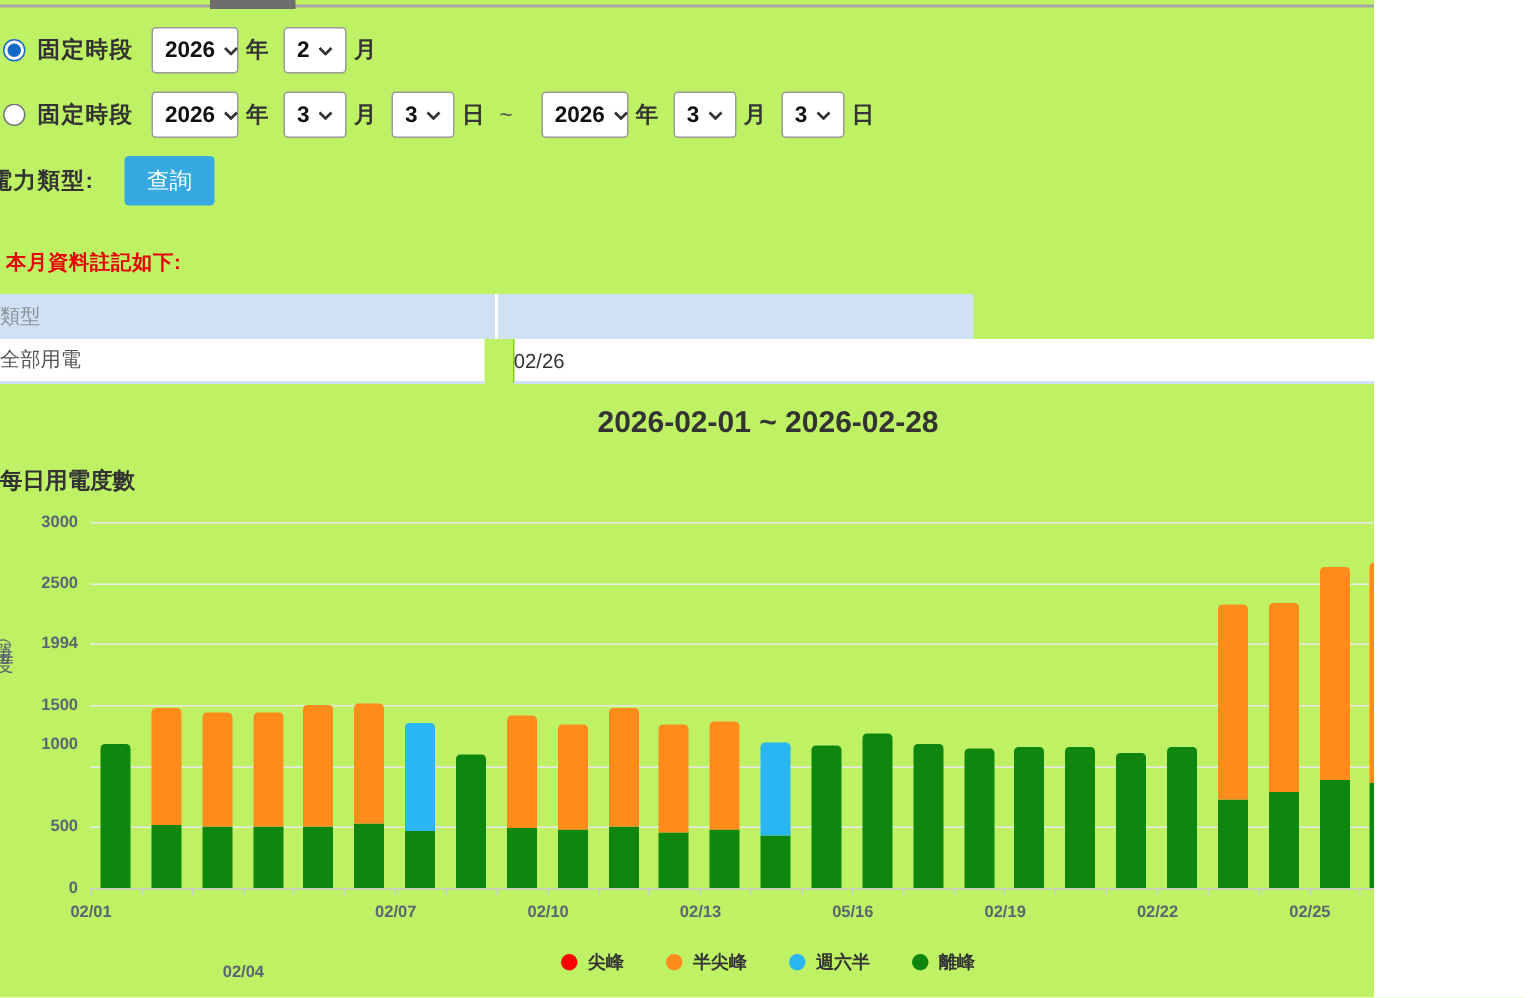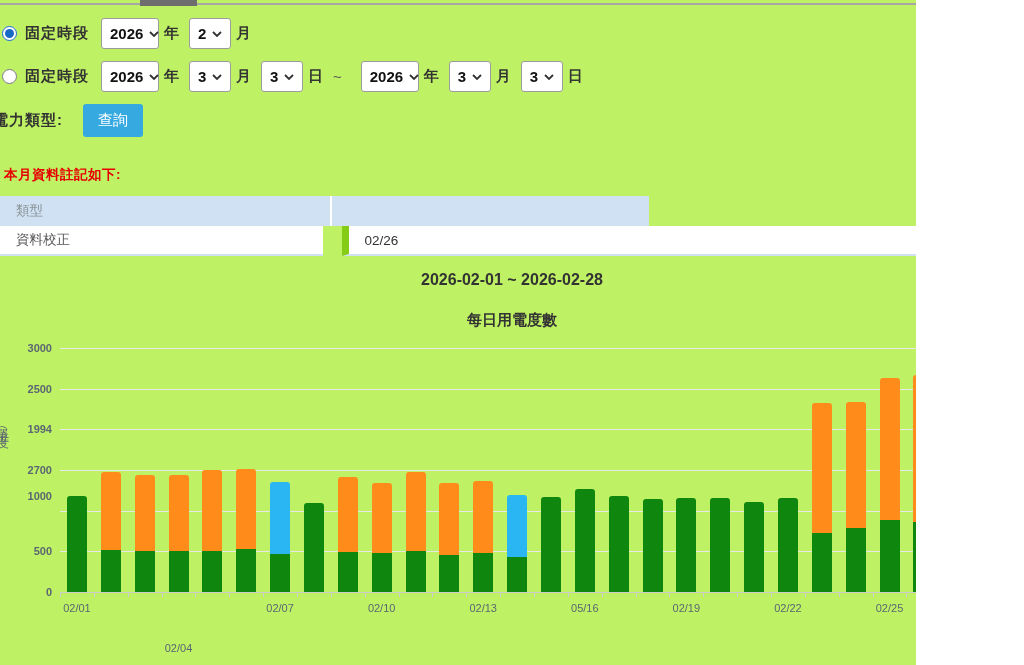--- a/index.html
+++ b/index.html
@@ -33,46 +33,46 @@
                border:none; border-radius:3px; font-size:15px; cursor:pointer; font-family:inherit; }
 
   
   .note { position:absolute; top:166px; left:4px; color:#e60000; font-weight:700; font-size:13.5px; letter-spacing:0.5px; }
 
   
   .note-table { position:absolute; top:196px; left:0; width:1330px; font-size:13.5px; }
   .nt-row { display:flex; height:30px; }
   .nt-head .nt-cell { background:#cfe1f2; color:#8a9298; }
   .nt-head .nt-cell:not(:last-child) { border-right:2px solid #fff; }
-  .nt-cell { display:flex; align-items:center; padding-left:16px; }
+  .nt-cell { display:flex; align-items:center; padding-left:0; }
   .nt-body .nt-cell { background:#fff; border-bottom:2px solid #cfe1f2; }
-  .nt-body .nt-cell + .nt-cell { border-left:7px solid #84cc16;margin-left:19px; }
+  .nt-body .nt-cell + .nt-cell { border-left:1px solid #84cc16;margin-left:19px; }
   .c1 { width:332px; } .c2 { width:681px; } .c3 { width:317px; }
   .nt-body .c1 { color:#555; } .nt-body .c2 { color:#333; }
 
   
   .range-title { position:absolute; top:271px; left:0; width:1024px; text-align:center;
-                 font-size:16px; font-weight:700; color:#333; }
+                 font-size:20px; font-weight:700; color:#333; }
 
   
   .chart { position:absolute; top:300px; left:0; width:1024px; height:365px; }
-  .chart-title { position:absolute; top:11px; left:0; width:1024px; text-align:center;
+  .chart-title { position:absolute; top:11px; left:0; width:1024px; text-align:left;
                  font-size:15px; font-weight:700; color:#333; }
   .chart-menu { position:absolute; top:20px; right:25px; width:15px; cursor:pointer; }
   .chart-menu .bar { height:3px; background:#666; margin-bottom:2px; }
   .y-title { position:absolute; left:-7px; top:118px; writing-mode:vertical-rl;
              font-size:13px; color:#5a6673; letter-spacing:2px; }
   .plot { position:absolute; left:60px; top:48px; width:948px; height:244px; }
   .gridline { position:absolute; left:0; width:948px; height:1px; background:#e8e8e8; }
   .axis-line { position:absolute; left:0; bottom:-1px; width:948px; height:1px; background:#ccc; }
   .ytick-label { position:absolute; left:-56px; width:48px; text-align:right;
                  font-size:11px; font-weight:600; color:#5a6673; }
   .xtick { position:absolute; width:1px; height:5px; background:#ccc; top:244px; }
-  .xtick-label { position:absolute; top:254px; width:60px; text-align:center;
-                 font-size:11px; font-weight:400; color:#5a6673; }
+  .xtick-label { position:absolute; top:254px; width:60px; text-align:left;
+                 font-size:11px; font-weight:700; color:#5a6673; }
   .bar-seg { position:absolute; left:0; width:20px; }
   .bar-seg.top-seg { border-radius:3px 3px 0 0; }
 
   
   .legend { position:absolute; top:333px; left:0; width:1024px; display:flex;
             justify-content:center; align-items:center; gap:28px; }
   .legend-item { display:flex; align-items:center; gap:7px; cursor:pointer; }
   .legend-dot { width:11px; height:11px; border-radius:50%; }
   .legend-label { font-size:12px; font-weight:700; color:#333; }
 </style>
@@ -160,21 +160,21 @@
   </div>
 
   <div class="note">本月資料註記如下:</div>
 
   <div class="note-table">
     <div class="nt-row nt-head">
       <div class="nt-cell c1">類型</div>
       <div class="nt-cell c3"></div>
     </div>
     <div class="nt-row nt-body">
-      <div class="nt-cell c1">資料校正</div>
+      <div class="nt-cell c1">全部用電</div>
       <div class="nt-cell c2">02/26</div>
       <div class="nt-cell c3"></div>
     </div>
   </div>
 
   <div class="range-title">2026-02-01 ~ 2026-02-28</div>
 
   <div class="chart">
     <div class="chart-title">每日用電度數</div>
     <div class="chart-menu">
@@ -184,21 +184,21 @@
     </div>
     <div class="y-title">單位（度）</div>
     <div class="plot" id="plot">
       <div class="axis-line"></div>
     <div class="ytick-label" style="top: 238px;">0</div>
         <div class="gridline" style="top: 203.333px;"></div>
         <div class="ytick-label" style="top: 197.333px;">500</div>
         <div class="gridline" style="top: 162.667px;"></div>
         <div class="ytick-label" style="top: 142px;">1000</div>
         <div class="gridline" style="top: 122px;"></div>
-        <div class="ytick-label" style="top: 116px;">2700</div>
+        <div class="ytick-label" style="top: 116px;">1500</div>
         <div class="gridline" style="top: 81.3333px;"></div>
         <div class="ytick-label" style="top: 75.3333px;">1994</div>
         <div class="gridline" style="top: 40.6667px;"></div>
         <div class="ytick-label" style="top: 34.6667px;">2500</div>
         <div class="gridline" style="top: 0px;"></div>
         <div class="ytick-label" style="top: -6px;">3000</div>
         <div class="xtick" style="left: 0px;"></div>
         <div class="xtick" style="left: 33.8571px;"></div>
         <div class="xtick" style="left: 67.7143px;"></div>
         <div class="xtick" style="left: 101.571px;"></div>
@@ -276,15 +276,33 @@
         <div class="bar-seg" style="left: 785.643px; bottom: 0px; height: 64.3px; background: rgb(15, 135, 15); position: absolute;"></div>
         <div class="bar-seg top-seg" style="left: 785.643px; bottom: 64.3px; height: 126.1px; background: rgb(255, 140, 26); position: absolute;"></div>
         <div class="bar-seg" style="left: 819.5px; bottom: 0px; height: 71.6px; background: rgb(15, 135, 15); position: absolute;"></div>
         <div class="bar-seg top-seg" style="left: 819.5px; bottom: 71.6px; height: 142.3px; background: rgb(255, 140, 26); position: absolute;"></div>
         <div class="bar-seg" style="left: 853.357px; bottom: 0px; height: 69.9px; background: rgb(15, 135, 15); position: absolute;"></div>
         <div class="bar-seg top-seg" style="left: 853.357px; bottom: 69.9px; height: 147.2px; background: rgb(255, 140, 26); position: absolute;"></div>
         <div class="bar-seg" style="left: 887.214px; bottom: 0px; height: 44.3px; background: rgb(15, 135, 15); position: absolute;"></div>
         <div class="bar-seg top-seg" style="left: 887.214px; bottom: 44.3px; height: 80.1px; background: rgb(255, 140, 26); position: absolute;"></div>
         <div class="bar-seg top-seg" style="left: 921.071px; bottom: 0px; height: 105.7px; background: rgb(15, 135, 15); position: absolute;"></div>
       </div>
+    <div class="legend" id="legend">
+        <div class="legend-item">
+          <span class="legend-dot" style="background: rgb(255, 0, 0);"></span>
+          <span class="legend-label">尖峰</span>
+        </div>
+        <div class="legend-item">
+          <span class="legend-dot" style="background: rgb(255, 140, 26);"></span>
+          <span class="legend-label">半尖峰</span>
+        </div>
+        <div class="legend-item">
+          <span class="legend-dot" style="background: rgb(41, 182, 242);"></span>
+          <span class="legend-label">週六半</span>
+        </div>
+        <div class="legend-item">
+          <span class="legend-dot" style="background: rgb(15, 135, 15);"></span>
+          <span class="legend-label">離峰</span>
+        </div>
+      </div>
   </div>
 
 </div>
 
 </body></html>

